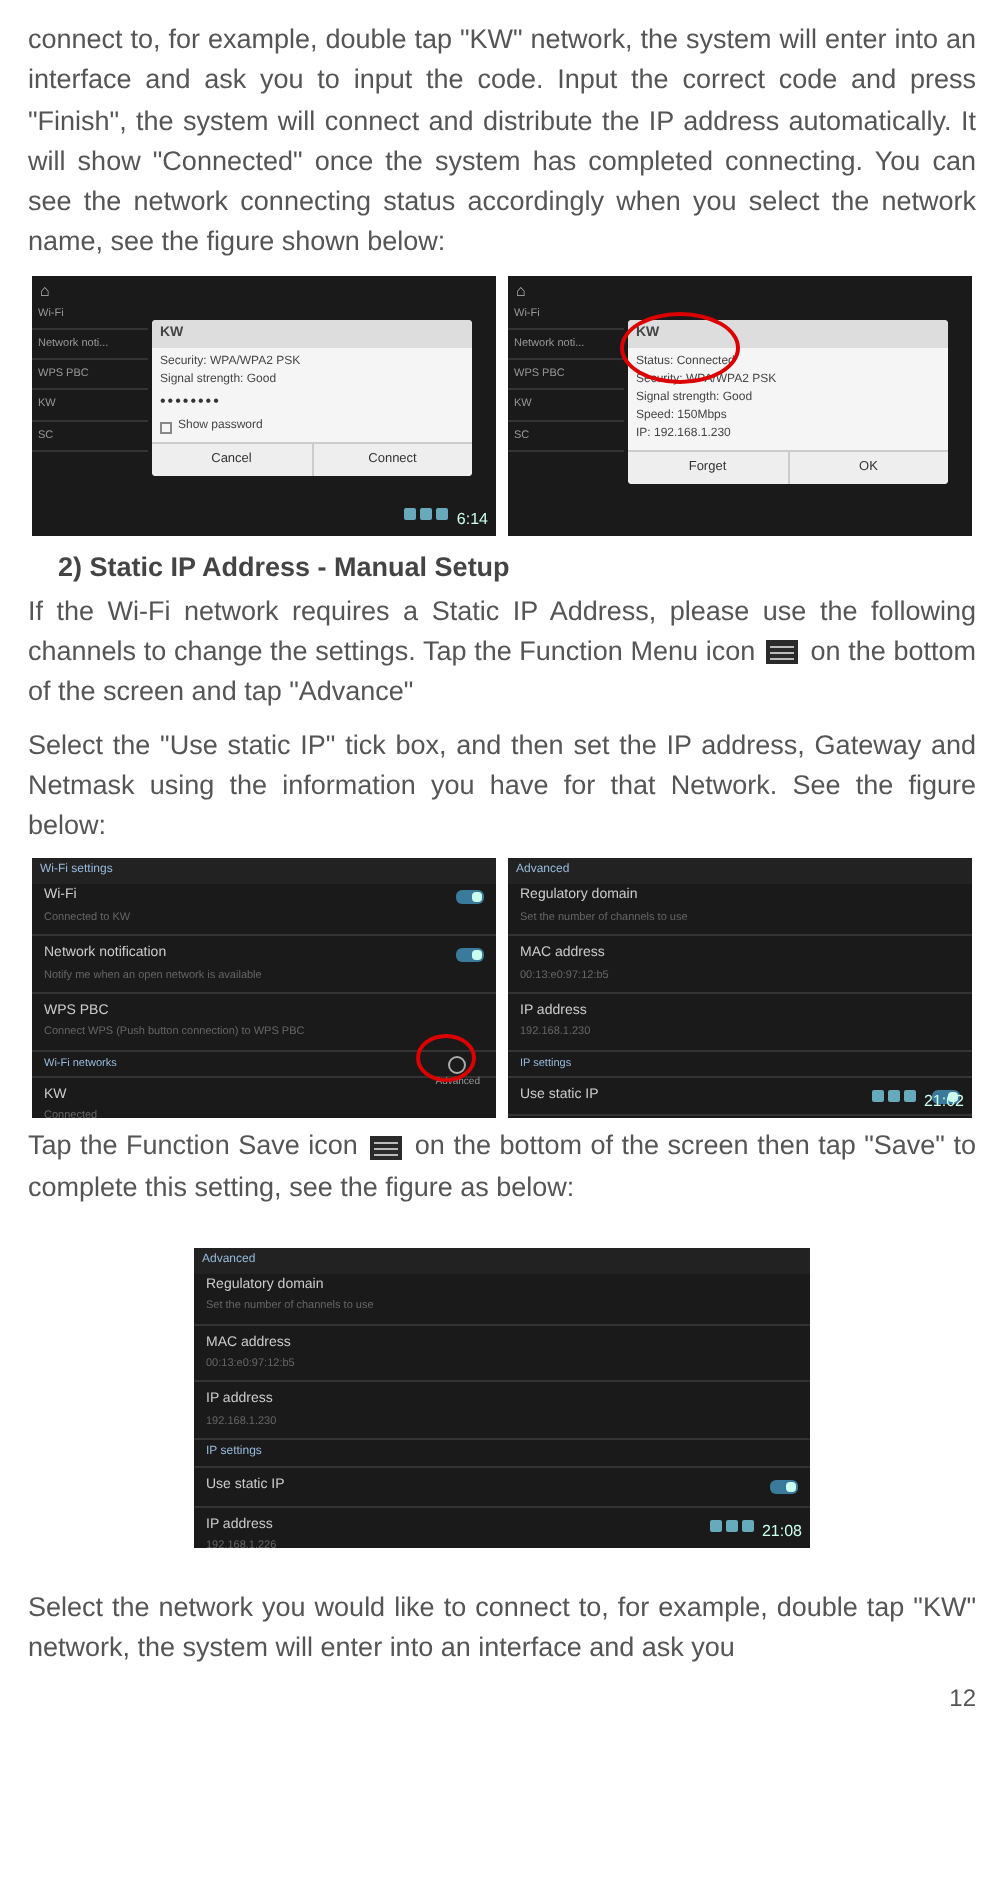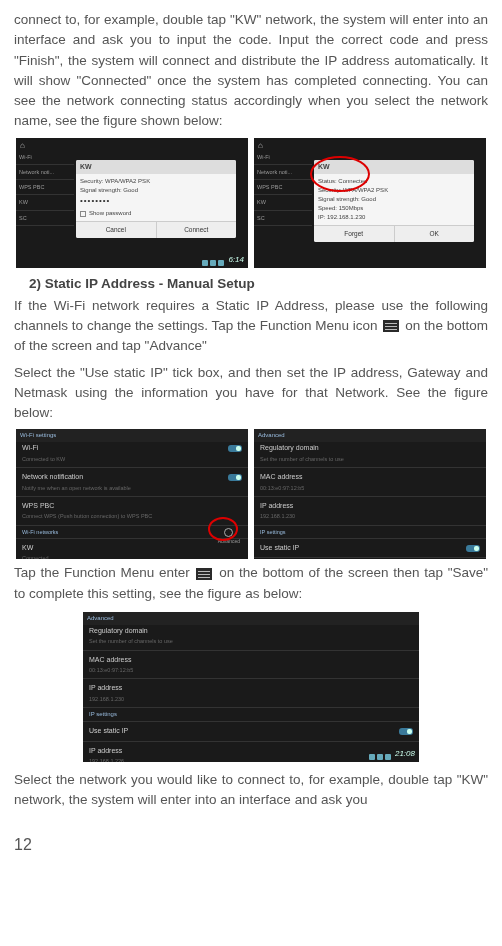--- a/index.html
+++ b/index.html
@@ -46,43 +46,42 @@
     margin: 4px 0;
   }
   .figure {
     background:#1a1a1a;
     position:relative;
     overflow:hidden;
     color:#ddd;
     font-size:7px;
   }
   .fig-small { width: 232px; height: 130px; }
-  .fig-large { width: 336px; height: 150px; margin: 8px auto; }
+  .fig-large { width: 308px; height: 150px; margin: 20px auto; }
 
   
   .topbar {
     position:absolute;
     top:2px; left:4px; right:4px;
     display:flex;
     align-items:center;
     font-size:6px;
     color:#888;
   }
   .wifi-symbol {
     font-size:8px; color:#bbb; margin-right:2px;
   }
   .bottombar {
     position:absolute;
     bottom:2px; left:8px; right:4px;
     display:flex;
     justify-content:flex-end;
-    align-items:flex-end;
+    align-items:flex-start;
     font-size:8px;
     color:#cfe;
-    font-style:italic;
   }
   .bottombar .icons {
     display:flex; gap:2px; margin-right:4px;
   }
   .bottombar .ico {
     width:6px; height:6px; background:#6ab; border-radius:1px;
   }
 
   
   .sidebar {
@@ -205,24 +204,24 @@
   .section-header {
     position:absolute;
     top:0; left:0; right:0;
     font-size:6px;
     color:#9bd;
     padding:2px 4px;
     background:#222;
   }
 
   .page-num {
-    text-align:left;
-    font-size:16px;
+    text-align:right;
+    font-size:12px;
     color:#555;
-    margin-top:23px;
+    margin-top:6px;
   }
 </style>
 </head>
 <body>
 
 <p class="paragraph">connect to, for example, double tap "KW" network, the system will enter into an interface and ask you to input the code. Input the correct code and press "Finish", the system will connect and distribute the IP address automatically. It will show "Connected" once the system has completed connecting. You can see the network connecting status accordingly when you select the network name, see the figure shown below:</p>
 
 <div class="figure-row">
 
   <div class="figure fig-small">
@@ -351,25 +350,33 @@
       <div class="row">
         <div>Use static IP</div>
         <div class="toggle"></div>
       </div>
       <div class="row">
         
         
       </div>
 
     </div>
+    <div class="bottombar">
+      <div class="icons">
+          <div class="ico"></div>
+          <div class="ico"></div>
+          <div class="ico"></div>
+        </div>
+      <span>21:02</span>
+    </div>
   </div>
 </div>
 
 <p class="paragraph">
-  <span>Tap the Function Menu enter</span>
+  <span>Tap the Function Save icon</span>
   <span class="inline-icon"><span></span></span>
   <span>on the bottom of the screen then tap "Save" to complete this setting, see the figure as below:</span>
 </p>
 
 <div class="figure fig-large">
   <div class="section-header">Advanced</div>
   <div class="settings-list">
     <div class="row">
       <div>Regulatory domain</div>
       <div class="sub">Set the number of channels to use</div>

